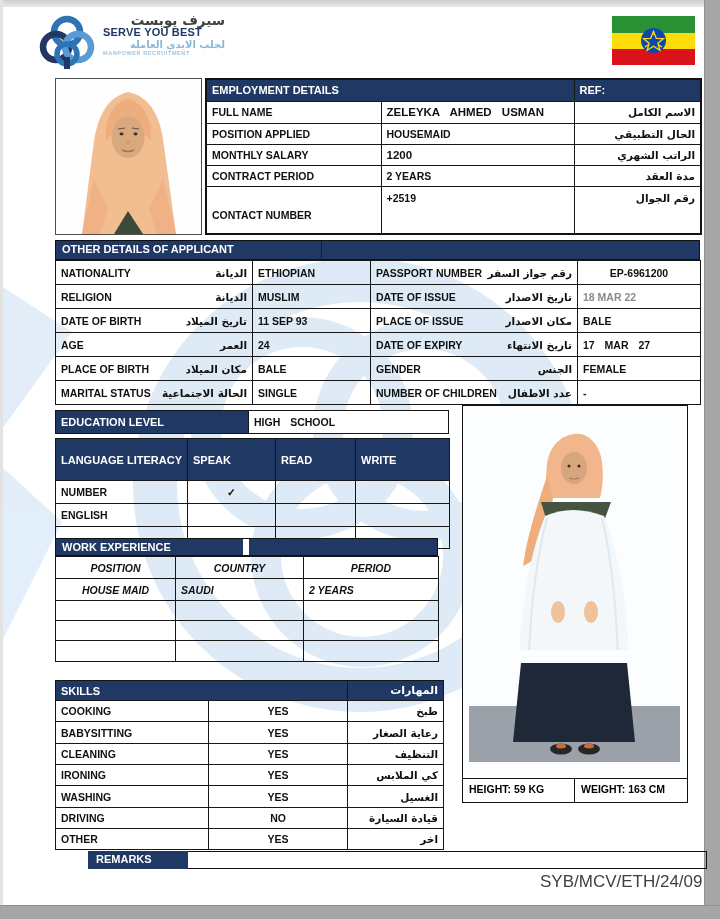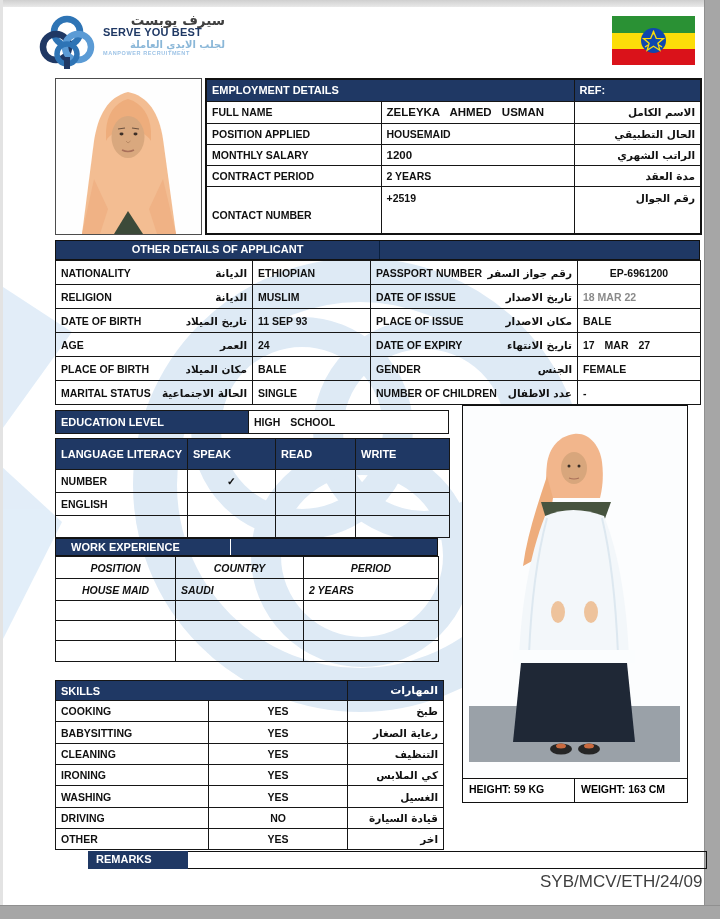--- a/index.html
+++ b/index.html
@@ -52,34 +52,34 @@
   .logo-en-title { font-size:11px; font-weight:bold; color:#1F3864; letter-spacing:.2px; }
   .logo-ar-sub   { font-size:10px; font-weight:bold; color:#8ab7d8; margin-top:1px; }
   .logo-en-sub   { font-size:5.5px; font-weight:bold; color:#9dc3e6; letter-spacing:.6px; margin-top:1px; }
 
   
   #portrait-box { left:55px; top:78px; width:147px; height:157px; border:1px solid #4d4d4d; background:#fff; }
   #employment-table { left:205px; top:78px; }
   #employment-table table { border:2px solid #111; }
 
   #other-bar { left:55px; top:240px; width:645px; height:20px; display:flex; border:1px solid #111; }
-  #other-bar .seg1 { width:324px; border-right:1px solid #09203f; padding:2px 6px;text-align:center; }
+  #other-bar .seg1 { width:266px; border-right:1px solid #09203f; padding:2px 6px; }
   #other-bar .seg2 { flex:1; }
   #other-left  { left:55px;  top:260px; }
   #other-right { left:370px; top:260px; }
   #other-left table, #other-right table { border:1.5px solid #111; }
 
   #education-box { left:55px; top:410px; }
   #education-box table { border:1.5px solid #111; }
 
   #language-table { left:55px; top:438px; }
   #language-table table { border:1.5px solid #111; }
 
   #work-bar { left:55px; top:538px; width:383px; height:18px; border:1px solid #111; display:flex; }
-  #work-bar .seg1 { width:175px; border-right:1px solid #ffffff; padding:2px 15px; }
+  #work-bar .seg1 { width:193px; border-right:6px solid #ffffff; padding:2px 6px; }
   #work-bar .seg2 { flex:1; }
   #work-table { left:55px; top:556px; }
   #work-table table { border:1.5px solid #111;font-style:italic; }
 
   #skills-table { left:55px; top:680px; }
   #skills-table table { border:1.5px solid #111; }
 
   #photo-box { left:462px; top:405px; width:226px; height:398px; border:1.5px solid #111; background:#fff; }
   #hw-row { position:absolute; left:0; bottom:0; width:100%; height:24px; display:flex; border-top:1px solid #111; background:#fff; }
   #hw-row .cell { font-size:10.5px; font-weight:bold; padding:4px 6px; }
@@ -359,21 +359,21 @@
 
   <div class="abs" id="language-table">
     <table>
       <colgroup>
           <col style="width:130px">
           <col style="width:88px">
           <col style="width:80px">
           <col style="width:94px">
         </colgroup>
       <tbody>
-          <tr style="height:31px">
+          <tr style="height:42px">
         <td class="bar">LANGUAGE LITERACY</td>
         <td class="bar">SPEAK</td>
         <td class="bar">READ</td>
         <td class="bar">WRITE</td>
       </tr>
       <tr style="height:23px">
         <td>NUMBER</td>
         <td class="ctr">✓</td>
         <td></td>
         <td></td>

